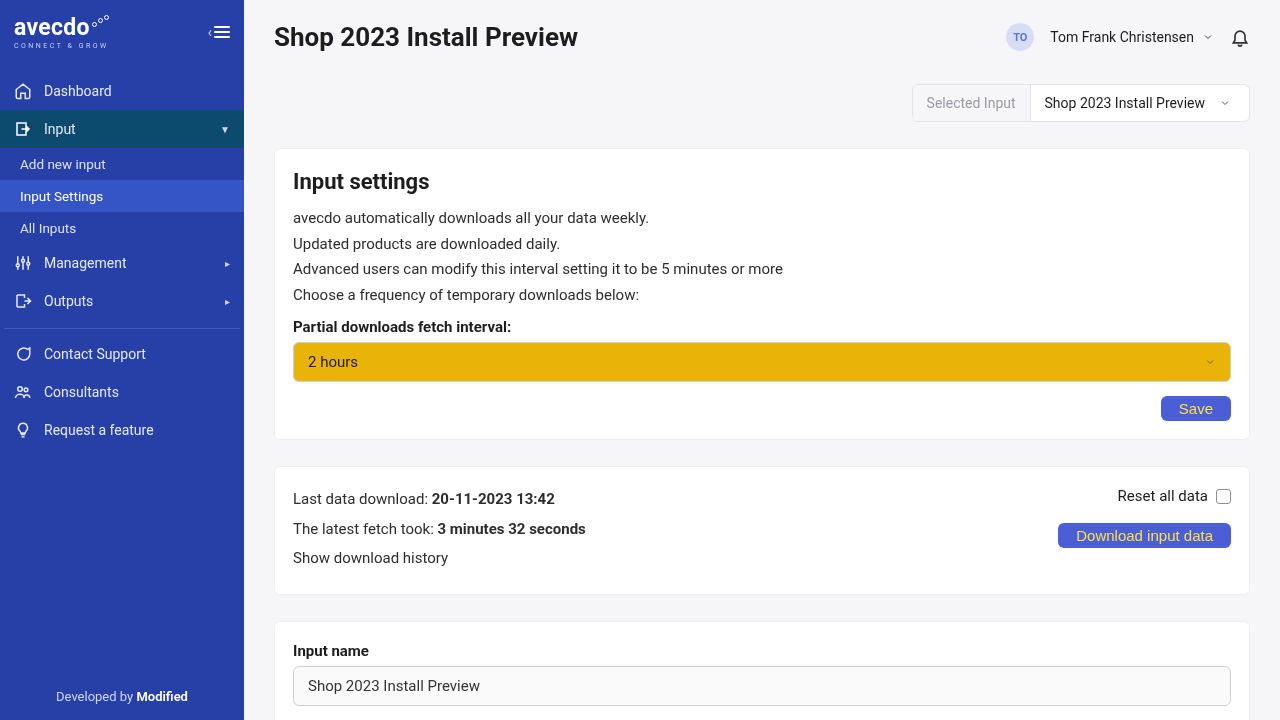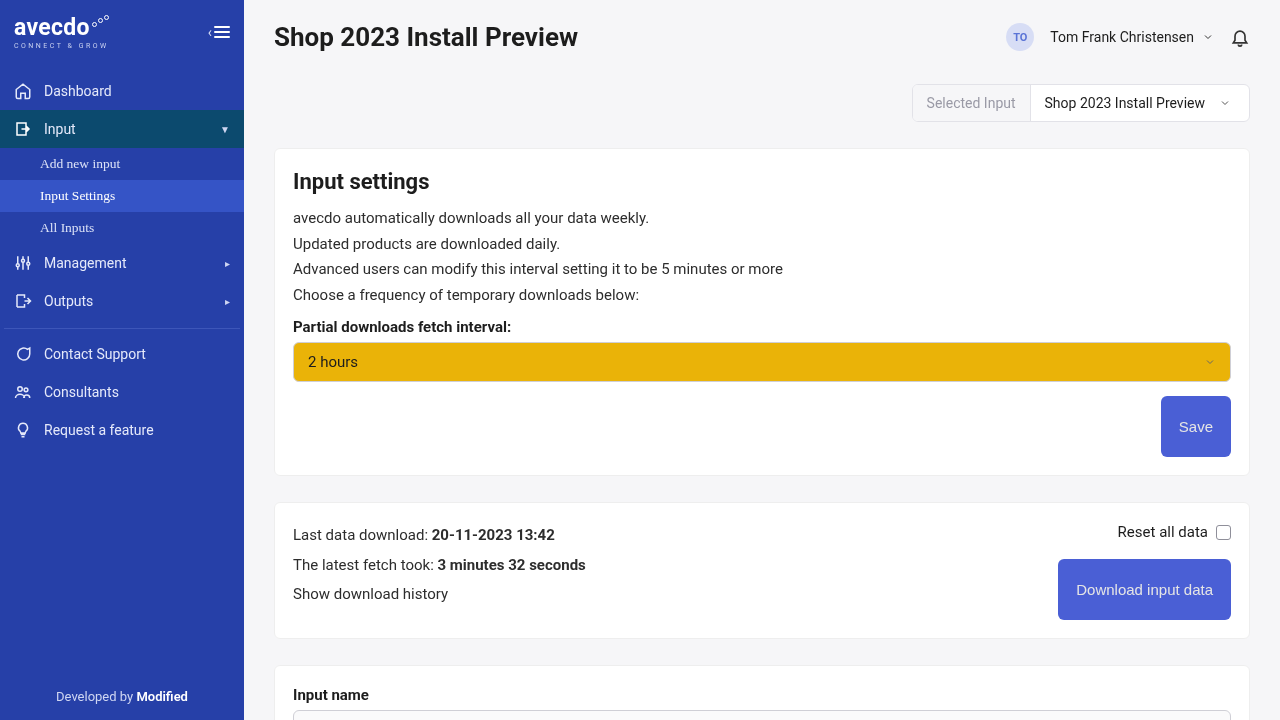--- a/index.html
+++ b/index.html
@@ -19,21 +19,21 @@
 .brand-tag { font-size: 7px; letter-spacing: 2.5px; color: #c9d1f0; margin-top: 1px; }
 .collapse-btn { display:flex; align-items:center; gap:2px; cursor:pointer; }
 .collapse-btn .chev { font-size:14px; color:#d7ddf5; }
 .collapse-btn .ham { display:flex; flex-direction:column; gap:3px; }
 .collapse-btn .ham span { display:block; width:16px; height:2px; background:#fff; border-radius:1px;}
 
 .nav { margin-top: 18px; display:flex; flex-direction:column; }
 .nav-item { display:flex; align-items:center; gap:12px; padding: 10px 14px; font-size:14px; color:#e5e9fa; cursor:pointer; }
 .nav-item .caret { margin-left:auto; font-size:10px; color:#cfd6f2; }
 .nav-item.active { background:#0c4a6e; }
-.nav-sub { padding-left:40px; font-size:13.5px; color:#dbe1f7; padding-top:8px; padding-bottom:8px; cursor:pointer;font-family:Liberation Serif, serif; }
+.nav-sub { padding-left:20px; font-size:13.5px; color:#dbe1f7; padding-top:8px; padding-bottom:8px; cursor:pointer; }
 .nav-sub.active { background:#3554c6; color:#fff; }
 .icon { width:18px; height:18px; flex-shrink:0; }
 
 .divider { height:1px; background:#3d56b9; margin: 8px 4px 6px 4px; }
 
 .dev-by { margin-top:auto; text-align:center; font-size:13px; color:#cfd6f2; padding: 12px 0 16px 0; }
 .dev-by b { color:#fff; font-weight:600; }
 
 
 .main { flex:1; overflow-y:auto; }
@@ -49,21 +49,21 @@
 .selector .lbl { padding:10px 14px; color:#9a9aa6; font-size:14px; background:#f6f6f8; border-right:1px solid #e2e2e8; }
 .selector .val { padding:10px 18px 10px 14px; font-size:14px; display:flex; align-items:center; gap:14px; cursor:pointer; }
 
 .card { background:#fff; border-radius:6px; margin: 26px 30px 0 30px; padding: 20px 18px 18px 18px; border:1px solid #eee; }
 .card-title { font-size:22px; font-weight:700; margin-bottom:12px; }
 .card p { font-size:15px; color:#2d2d2d; line-height:1.7; }
 .field-label { font-size:15px; font-weight:700; margin-top:10px; margin-bottom:6px; }
 .select-box, .text-input { width:100%; border:1px solid #cfcfd6; border-radius:6px; padding:10px 14px; font-size:15px; background:#eab308; display:flex; align-items:center; justify-content:space-between; }
 .text-input { background:#fafafb; color:#333; }
 .save-row { display:flex; justify-content:flex-end; margin-top:14px; }
-.btn-primary { background:#4a5fd5; color:#e5e5e5; border:none; border-radius:6px; padding:22px 18px; font-size:15px; cursor:pointer; }
+.btn-primary { background:#4a5fd5; color:#fde047; border:none; border-radius:6px; padding:4px 18px; font-size:15px; cursor:pointer; }
 
 .card-row { display:flex; justify-content:space-between; align-items:flex-start; }
 .status-left p { margin-bottom:4px; }
 .link { color:#3d51c6; cursor:pointer; font-size:15px; }
 .status-right { text-align:right; }
 .reset-row { display:flex; align-items:center; justify-content:flex-end; gap:8px; font-size:15px; margin-bottom:18px; }
 .checkbox { width:15px; height:15px; border:1.5px solid #8f8f9a; border-radius:3px; }
 
 svg { display:block; }
 .chev-down { width:12px; height:12px; }

